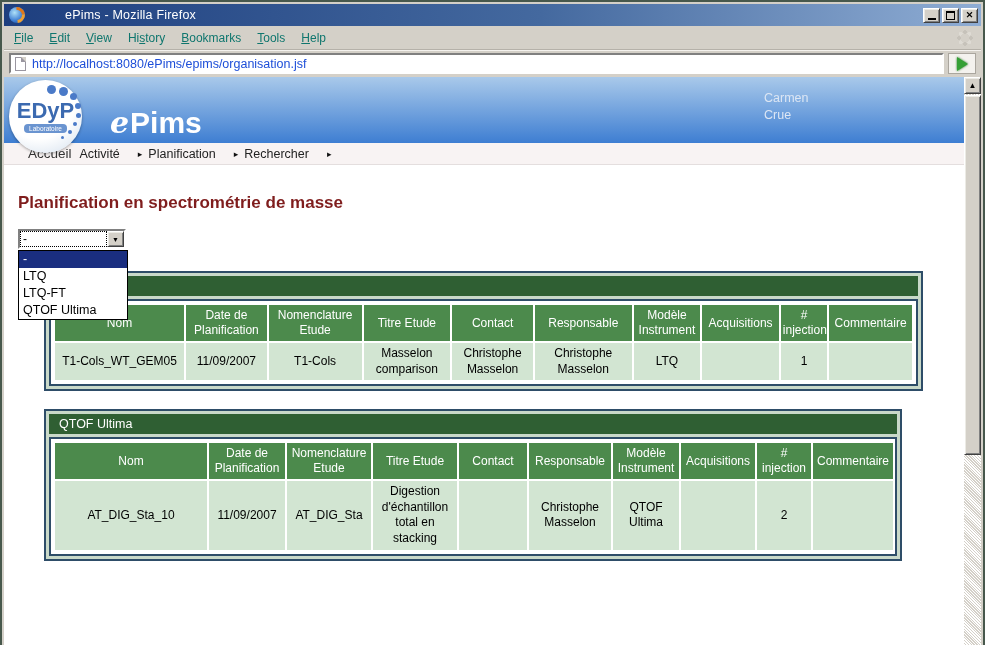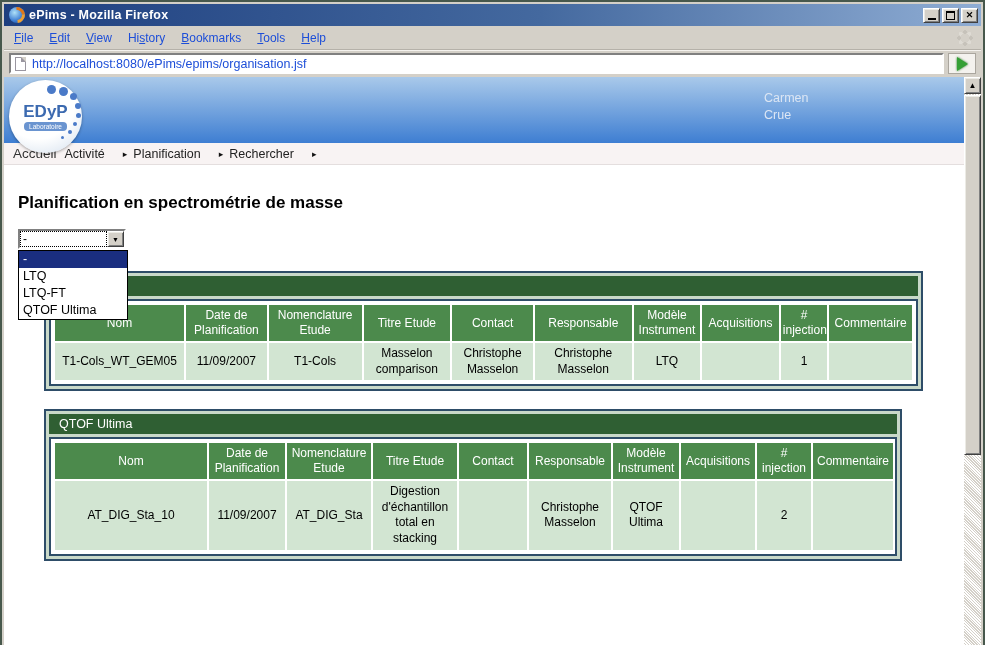--- a/index.html
+++ b/index.html
@@ -9,31 +9,31 @@
   
   .window { position:relative; width:985px; height:645px; background:#d4d0c8;
             border:2px solid #47584c; border-bottom:none; padding:2px 2px 0 2px; overflow:hidden; }
   .titlebar { height:22px; display:flex; align-items:center; padding:0 3px;
               background:linear-gradient(to right,#1e3f7f 0%,#44699f 55%,#8fadd4 100%); }
   .ff-icon { width:16px; height:16px; border-radius:50%; margin:0 4px 0 2px; position:relative;
              background:radial-gradient(circle at 35% 35%, #aee0f8 0%, #3f7fd4 55%, #123f86 100%); }
   .ff-icon::after { content:""; position:absolute; inset:0; border-radius:50%;
              border-top:3px solid #e07818; border-right:3px solid #f0a030; border-left:3px solid transparent;
              border-bottom:3px solid transparent; transform:rotate(40deg); }
-  .title-text { color:#fff; font-weight:bold; font-size:12.5px; letter-spacing:.2px; }
+  .title-text { color:#fff; font-weight:normal; font-size:12.5px; letter-spacing:.2px;margin-left:36px; }
   .win-buttons { margin-left:auto; display:flex; gap:2px; }
   .win-btn { width:17px; height:15px; background:#d4d0c8; border:1px solid; border-color:#fff #404040 #404040 #fff;
              box-shadow:inset 1px 1px 0 #ecebe5, inset -1px -1px 0 #808080;
              display:flex; align-items:center; justify-content:center; font-size:9px; font-weight:bold; color:#000; }
   .glyph-min { width:8px; height:2px; background:#000; margin-top:7px; }
   .glyph-max { width:9px; height:9px; border:1px solid #000; border-top:2px solid #000; }
 
   .menubar { height:24px; display:flex; align-items:center; padding:0 2px; position:relative;
              border-bottom:1px solid #b5b1a9; box-shadow:0 1px 0 #f4f2ee; }
-  .menu-item { font-size:12px; color:#1d4ed8; padding:3px 8px; cursor:default; }
+  .menu-item { font-size:12px; color:#0f766e; padding:3px 8px; cursor:default; }
   .menu-item u { text-decoration:underline; }
   .throbber { position:absolute; right:8px; top:4px; width:16px; height:16px; border-radius:50%;
               background:radial-gradient(circle 2px at 50% 12%,#c6c2ba 95%,transparent),
                          radial-gradient(circle 2px at 88% 50%,#c6c2ba 95%,transparent),
                          radial-gradient(circle 2px at 50% 88%,#c6c2ba 95%,transparent),
                          radial-gradient(circle 2px at 12% 50%,#c6c2ba 95%,transparent),
                          radial-gradient(circle 2px at 77% 23%,#dedbd4 95%,transparent),
                          radial-gradient(circle 2px at 77% 77%,#dedbd4 95%,transparent),
                          radial-gradient(circle 2px at 23% 77%,#dedbd4 95%,transparent),
                          radial-gradient(circle 2px at 23% 23%,#dedbd4 95%,transparent); }
@@ -60,43 +60,43 @@
             border:1px solid; border-color:#fff #404040 #404040 #fff; box-shadow:inset 1px 1px 0 #ecebe5, inset -1px -1px 0 #808080;
             font-size:8px; text-align:center; line-height:15px; color:#000; }
   .sb-thumb { position:absolute; top:18px; left:0; width:17px; height:360px; background:#d4d0c8;
               border:1px solid; border-color:#fff #404040 #404040 #fff; box-shadow:inset 1px 1px 0 #ecebe5, inset -1px -1px 0 #808080; }
 
   
   .site-header { position:relative; height:66px; background:linear-gradient(#a9c9ea,#3e7ed2); }
   .logo-circle { position:absolute; left:5px; top:3px; width:73px; height:73px; border-radius:50%; z-index:5;
                  background:radial-gradient(circle at 40% 30%, #ffffff 55%, #dfe8f2 85%, #c2d2e2 100%);
                  box-shadow:0 1px 3px rgba(0,0,0,.35); display:flex; flex-direction:column; align-items:center; justify-content:center; }
-  .logo-text { color:#3c6ab0; font-weight:bold; font-size:17px; letter-spacing:0; line-height:1;text-align:right; }
+  .logo-text { color:#3c6ab0; font-weight:bold; font-size:22px; letter-spacing:0; line-height:1;text-align:right; }
   .logo-sub { margin-top:2px; background:#6a94d0; color:#fff; font-size:6.5px; padding:1px 5px; border-radius:4px; }
   .logo-dots span { position:absolute; border-radius:50%; background:#4a7ac8; }
   .d1{width:9px;height:9px;left:38px;top:5px;background:#3a6cc0;} .d2{width:9px;height:9px;left:50px;top:7px;}
   .d3{width:7px;height:7px;left:61px;top:13px;background:#6a94d4;} .d4{width:6px;height:6px;left:66px;top:23px;}
   .d5{width:5px;height:5px;left:67px;top:33px;background:#86a8da;} .d6{width:4px;height:4px;left:64px;top:42px;}
   .d7{width:4px;height:4px;left:59px;top:50px;background:#9ab4de;} .d8{width:3px;height:3px;left:52px;top:56px;}
   .app-name { position:absolute; left:106px; top:28px; color:#fff; font-size:30px; font-weight:bold; }
   .app-name .e { font-style:italic; font-family:"DejaVu Serif", serif; font-weight:bold; margin-right:1px; }
   .user-name { position:absolute; left:760px; top:13px; color:#dce6f4; font-size:12.5px; line-height:17px; width:90px; }
   .header-links { position:absolute; left:851px; top:5px; font-size:12.5px; line-height:17px; }
   .header-links div { color:#eaf1fa; cursor:pointer; }
 
   
-  .nav-strip { height:22px; background:#f8f3f3; display:flex; align-items:center; padding-left:5px; border-bottom:1px solid #e4dede; }
+  .nav-strip { height:22px; background:#f8f3f3; display:flex; align-items:center; padding-left:20px; border-bottom:1px solid #e4dede; }
   .nav-item { font-size:12.5px; color:#222; padding:0 4px; cursor:pointer; }
   .nav-item.first { font-size:13.5px; color:#333; }
   .nav-arrow { font-size:9px; color:#111; padding:0 2px 0 14px; }
   .nav-arrow::after { content:""; }
 
   
   .content { padding:0 10px; }
-  .page-title { margin:28px 0 16px 4px; font-size:17px; font-weight:bold; color:#000000; }
+  .page-title { margin:28px 0 16px 4px; font-size:17px; font-weight:bold; color:#7f1d1d; }
   .section-title { margin:0 0 12px 4px; font-size:13.5px; font-weight:bold; color:#111; text-decoration:underline; }
   .intro { margin:0 0 18px 4px; font-size:12px; color:#000; }
   .warning-box { width:330px; margin:0 auto 16px auto; background:#fae26b; color:#aa5522;
                  font-size:12px; line-height:1.55; text-align:center; padding:9px 14px; }
 
   
   .select-row { position:relative; margin:0 0 22px 4px; height:20px; }
   .select-box { width:108px; height:20px; background:#fff; border:2px solid; border-color:#808080 #fff #fff #808080;
                 display:flex; align-items:stretch; cursor:default; }
   .sel-value { flex:1; font-size:12px; padding:1px 3px; outline:1px dotted #000; outline-offset:-1px; }
@@ -160,20 +160,21 @@
     </div>
     <div class="go-btn">
       <div class="go-arrow"></div>
     </div>
   </div>
 
   <div class="browser-area">
     <div class="viewport">
 
       <div class="site-header">
+        <div class="app-name"><span class="e">e</span><span>Pims</span></div>
         <div class="user-name">
           <div>Carmen</div>
           <div>Crue</div>
         </div>
       </div>
 
       <div class="logo-circle">
         <div class="logo-dots">
           <span class="d1"></span>
             <span class="d2"></span>

